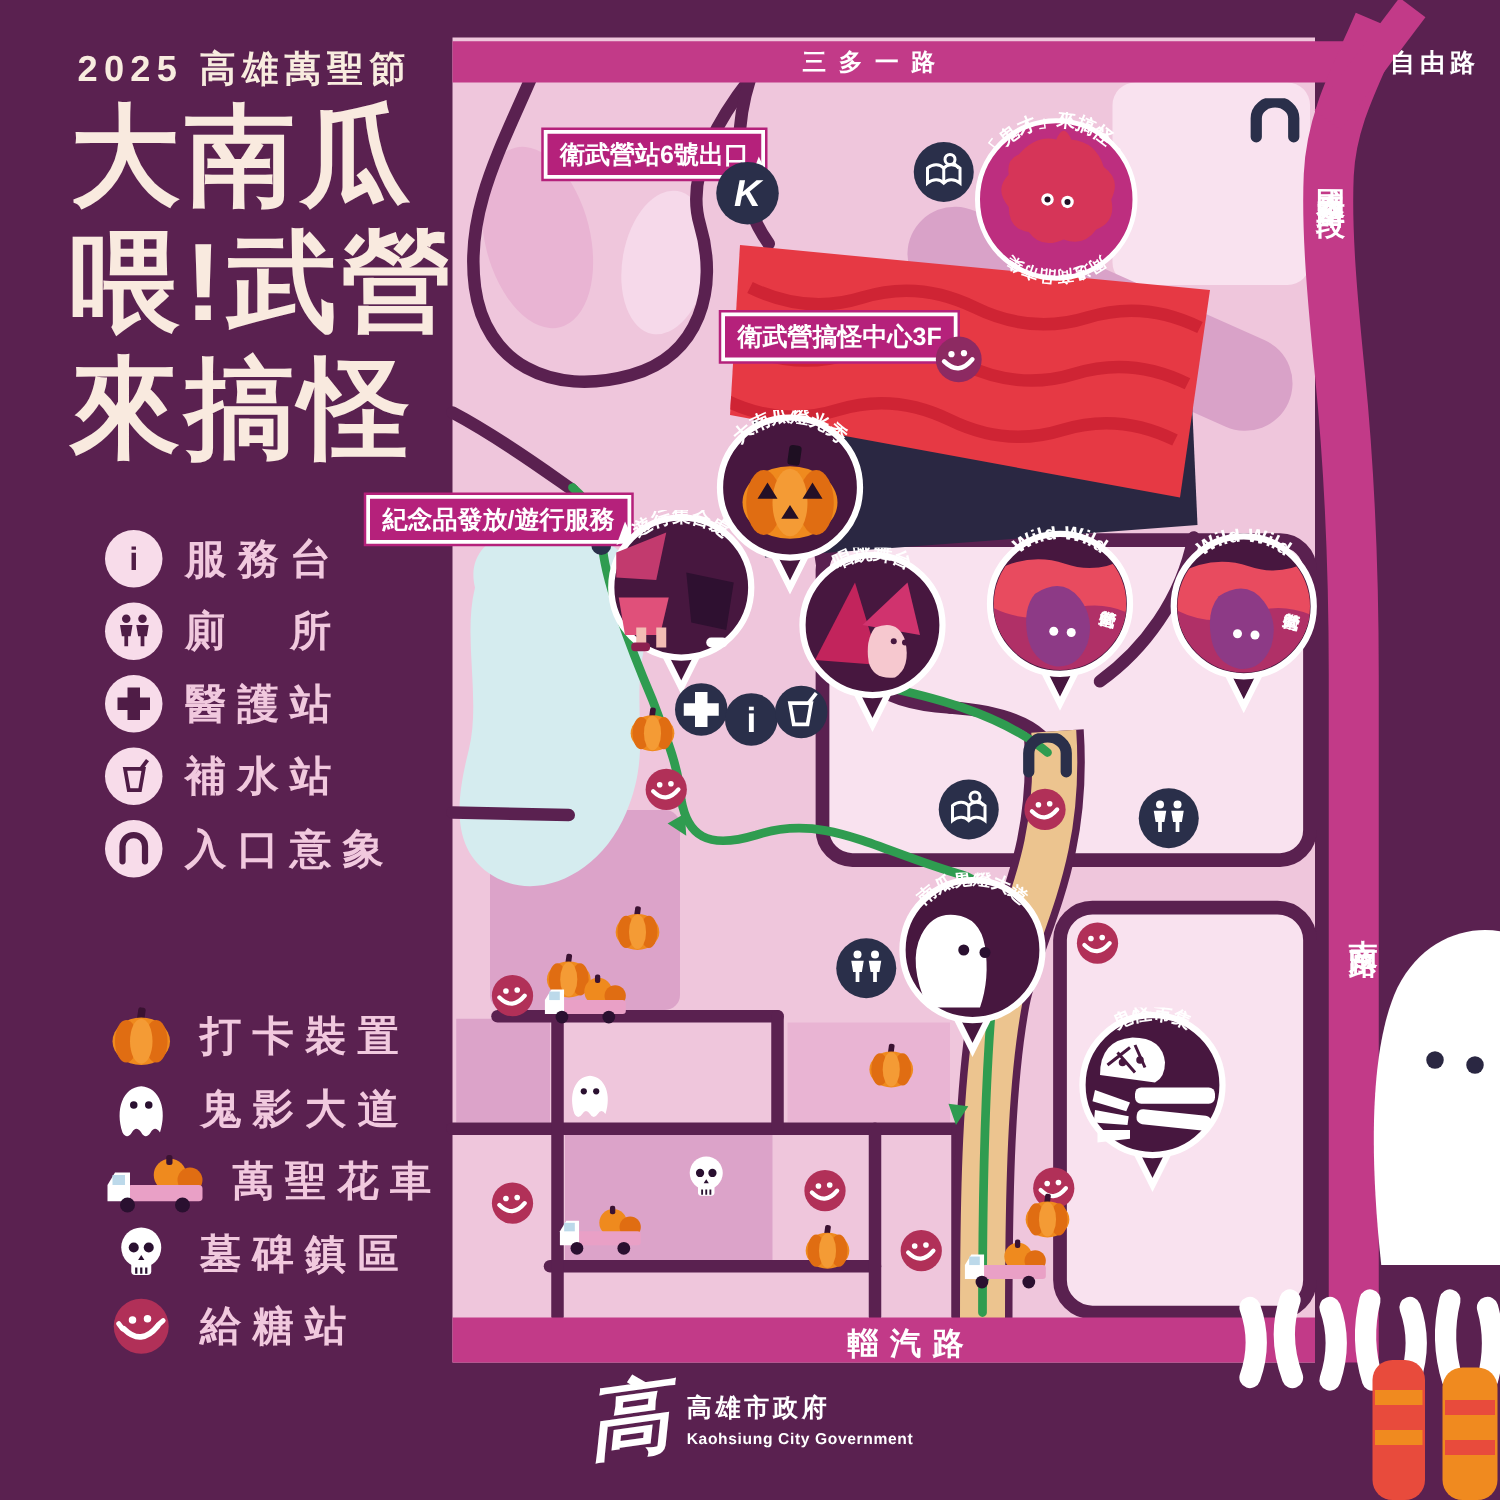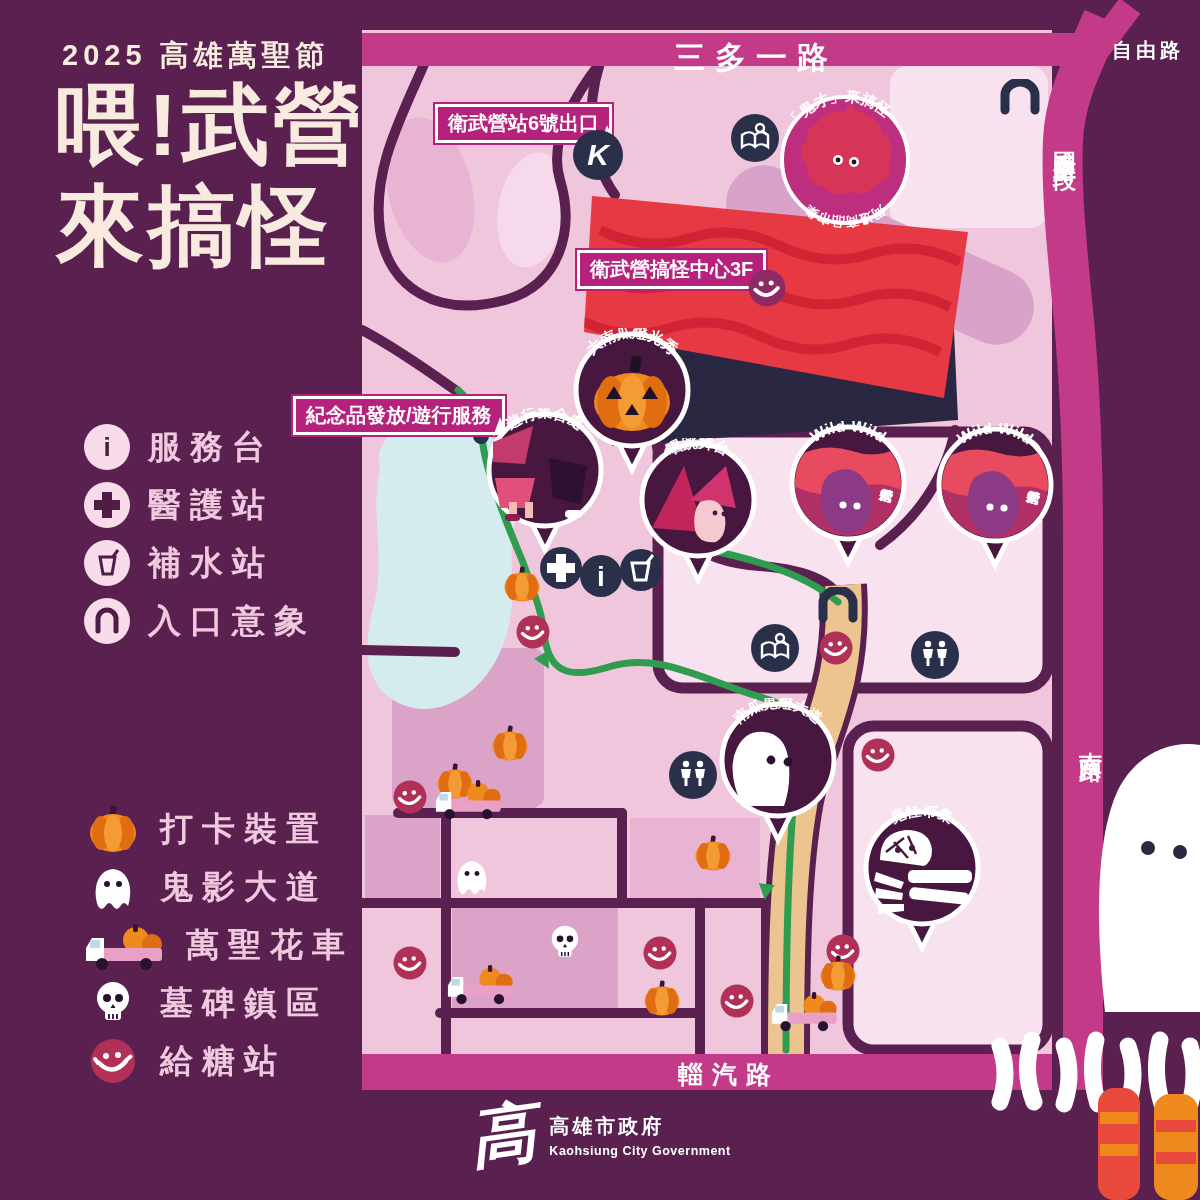--- a/index.html
+++ b/index.html
@@ -127,32 +127,44 @@
     <rect x="1100" y="1112" width="38" height="12" fill="#f08a1f"></rect>
     <rect x="1100" y="1144" width="38" height="12" fill="#f08a1f"></rect>
     <rect x="1154" y="1094" width="44" height="106" rx="16" fill="#f08a1f"></rect>
     <rect x="1156" y="1120" width="40" height="12" fill="#e84b3c"></rect>
     <rect x="1156" y="1152" width="40" height="12" fill="#e84b3c"></rect>
   </g>
 </svg>
 
 <div class="abs eyebrow">2025 高雄萬聖節</div>
 <div class="abs big-title">
+  <div>大南瓜</div>
   <div>喂!武營</div>
   <div>來搞怪</div>
 </div>
 
 <ul class="abs legend" style="top:418px">
   <li>
     <span class="fac-ic">
       <svg width="30" height="30" viewBox="0 0 30 30">
           <text x="15" y="24" text-anchor="middle" font-size="26" font-weight="900" fill="#4f1c46">i</text>
         </svg>
     </span>
       <span class="lbl">服務台</span>
+    </li>
+  <li>
+    <span class="fac-ic">
+      <svg width="32" height="30" viewBox="0 0 32 30" fill="#4f1c46">
+        <circle cx="10" cy="5" r="3.4"></circle>
+          <path d="M5,10 h10 l-1.5,9 h-2 v8 h-3 v-8 h-2 z"></path>
+        <circle cx="23" cy="5" r="3.4"></circle>
+          <path d="M18,10 h10 l-1.5,9 h-2 v8 h-3 v-8 h-2 z"></path>
+      </svg>
+    </span>
+      <span class="lbl">廁　所</span>
     </li>
   <li>
     <span class="fac-ic">
       <svg width="30" height="30" viewBox="0 0 30 30" fill="#4f1c46">
           <path d="M10,2 h10 v8 h8 v10 h-8 v8 h-10 v-8 h-8 v-10 h8 z"></path>
         </svg>
     </span>
       <span class="lbl">醫護站</span>
     </li>
   <li>
@@ -232,21 +244,21 @@
           <circle cx="17" cy="19" r="3" fill="#fff"></circle>
           <circle cx="29" cy="18" r="3" fill="#fff"></circle>
           <path d="M10,26 Q24,40 37,24" stroke="#fff" stroke-width="4.5" fill="none" stroke-linecap="round"></path>
           <path d="M9,26 l-3,-4 M37.5,23 l4,-3.5" stroke="#fff" stroke-width="4" stroke-linecap="round"></path>
         </svg>
     </span>
       <span class="lbl">給糖站</span>
     </li>
 </ul>
 
-<div class="abs roadlbl" style="left:674px;top:37px;font-size:31px;letter-spacing:10px">三多一路</div>
+<div class="abs roadlbl" style="left:642px;top:37px;font-size:19px;letter-spacing:10px">三多一路</div>
 <div class="abs roadlbl" style="left:1112px;top:37px;font-size:20px;letter-spacing:4px">自由路</div>
 <div class="abs roadlbl vert" style="left:1050px;top:133px;font-size:23px;letter-spacing:4px">國泰路二段</div>
 <div class="abs roadlbl vert" style="left:1076px;top:733px;font-size:23px;letter-spacing:4px">南京路</div>
 <div class="abs roadlbl" style="left:678px;top:1058px;font-size:25px;letter-spacing:9px">輜汽路</div>
 
 <div class="abs callout" style="left:435px;top:104px">衛武營站6號出口</div>
 <div class="abs callout" style="left:577px;top:250px">衛武營搞怪中心3F</div>
 <div class="abs callout" style="left:293px;top:396px">紀念品發放/遊行服務</div>
 
 <div class="abs ctr" style="left:845px;top:162px">

